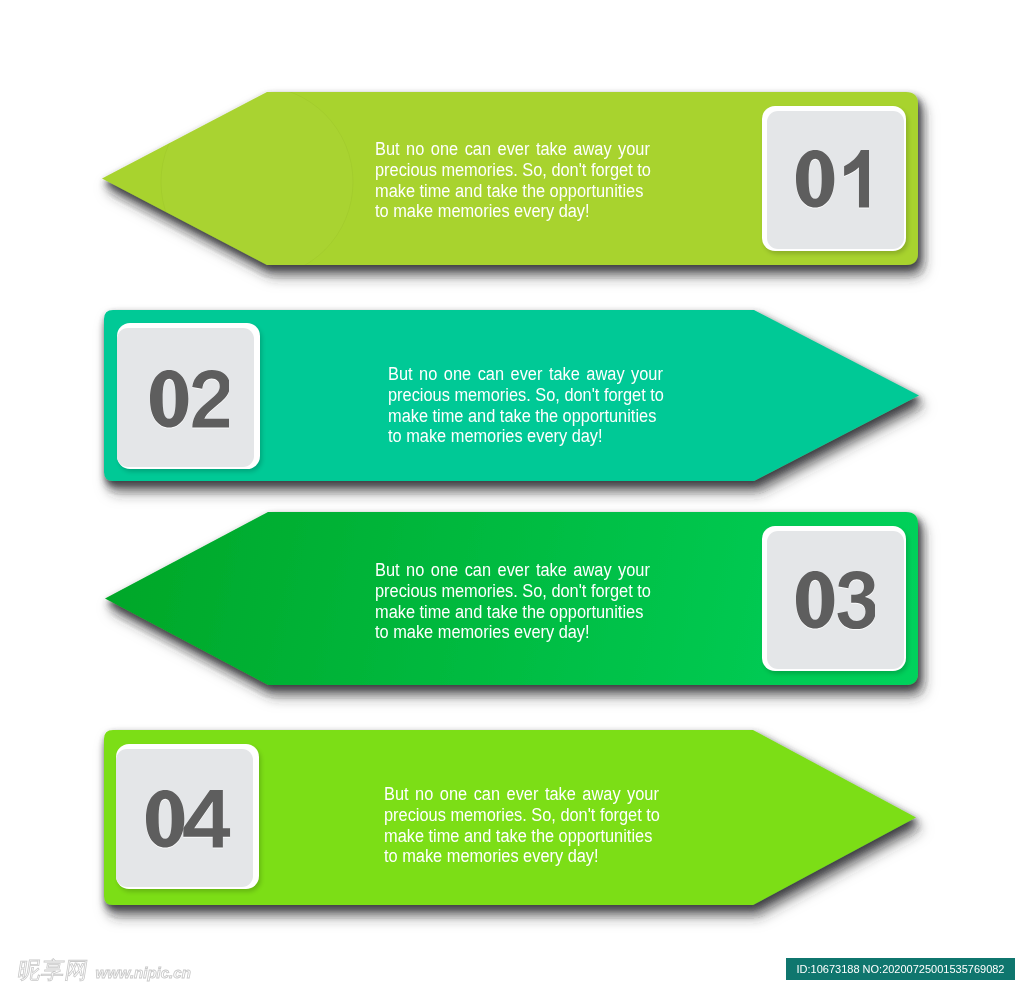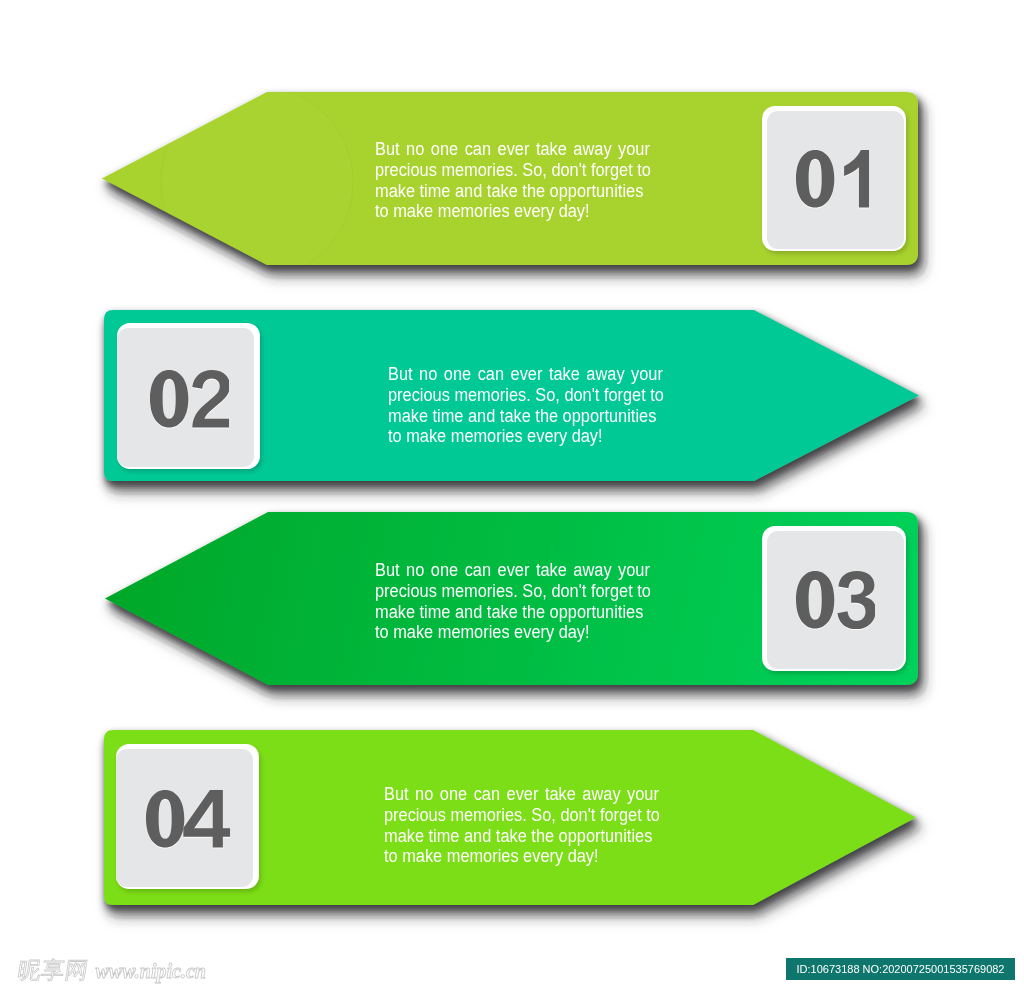--- a/index.html
+++ b/index.html
@@ -76,26 +76,26 @@
     font-size: 23px;
     -webkit-text-fill-color: transparent;
     -webkit-text-stroke: 0.8px #c9c9c9;
     font-family: "DejaVu Sans", sans-serif;
     line-height: 1;
     letter-spacing: 0.5px;
     transform: skewX(-9deg);
     display: inline-block;
   }
   .wm-site {
-    font-size: 20px;
+    font-size: 15px;
     -webkit-text-fill-color: transparent;
     -webkit-text-stroke: 0.85px #c9c9c9;
     font-style: italic;
     font-weight: bold;
-    font-family: Liberation Serif, serif;
+    font-family: Liberation Sans, sans-serif;
     line-height: 1;
     letter-spacing: 0px;
   }
   .idtag {
     position: absolute;
     left: 786px;
     top: 958px;
     width: 229px;
     height: 22px;
     box-sizing: border-box;

